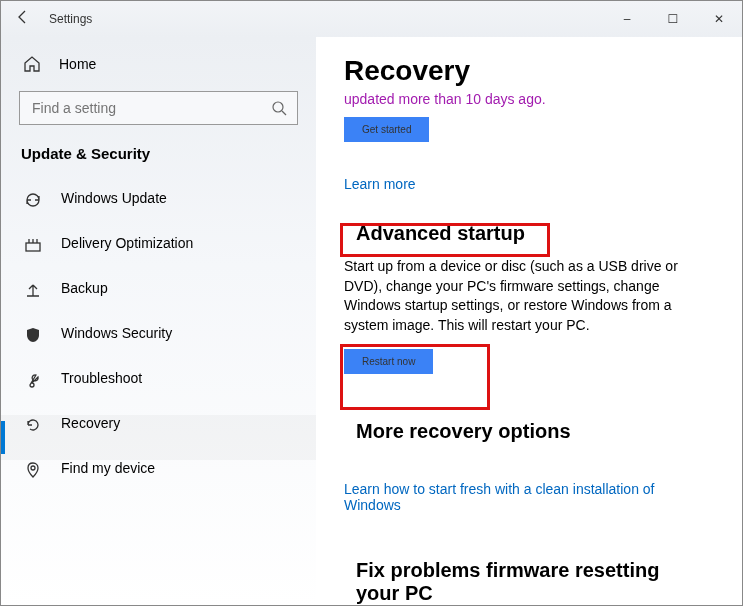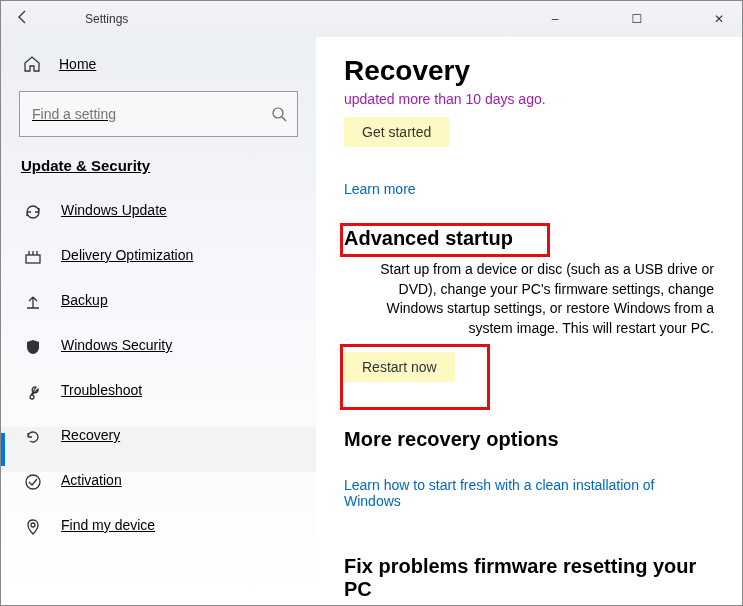--- a/index.html
+++ b/index.html
@@ -12,21 +12,20 @@
     width: 743px;
     height: 606px;
     overflow: hidden;
     border: 1px solid #888;
   }
   .titlebar {
     height: 36px;
     display: flex;
     align-items: center;
     background: linear-gradient(to bottom, #f2f4f7, #eceff3);
-    gap: 36px;
   }
   .titlebar .back {
     width: 44px;
     text-align: center;
     font-size: 16px;
     color: #333;
     cursor: pointer;
   }
   .titlebar .title {
     font-size: 12px;
@@ -45,33 +44,32 @@
   }
   .body {
     display: flex;
     height: 570px;
   }
   .sidebar {
     width: 315px;
     background: linear-gradient(to bottom, #eceff3 0%, #f5f7fa 40%, #ffffff 100%);
     padding: 10px 0 0 0;
     overflow: hidden;
-    text-decoration: underline;
   }
   .home {
     display: flex;
     align-items: center;
     padding: 8px 20px 8px 22px;
     cursor: pointer;
   }
   .home svg { margin-right: 18px; }
   .searchbox {
     margin: 10px 18px 18px 18px;
     border: 1px solid #999;
-    height: 46px;
+    height: 34px;
     display: flex;
     align-items: center;
     padding: 0 10px;
     background: #f7f8fa;
   }
   .searchbox input {
     border: none;
     outline: none;
     background: transparent;
     flex: 1;
@@ -121,44 +119,43 @@
     font-weight: 600;
     margin: 0 0 4px 0;
   }
   .faded-line {
     color: #a21caf;
     font-size: 14px;
     margin-bottom: 10px;
   }
   .graybtn {
     display: inline-block;
-    background: #fef9c3;
+    background: #3b82f6;
     color: #333;
     padding: 7px 18px;
-    font-size: 14px;
+    font-size: 10px;
     cursor: pointer;
     border: none;
   }
   .link {
     color: #0067c0;
     font-size: 14px;
     cursor: pointer;
     display: inline-block;
     margin-top: 12px;
   }
   h2 {
     font-size: 20px;
     font-weight: 600;
-    margin: 0;
+    margin: 12px;
   }
   .desc {
     font-size: 14px;
     line-height: 1.4;
     margin: 10px 0 0 0;
-    text-align: right;
   }
   .redbox {
     border: 3px solid #d11;
     position: absolute;
   }
   .red1 { left: 340px; top: 223px; width: 210px; height: 34px; }
   .red2 { left: 340px; top: 344px; width: 150px; height: 66px; }
   .section { margin-top: 30px; }
 </style>
 </head>
@@ -239,29 +236,20 @@
         <span class="icon">
             <svg width="18" height="18" viewBox="0 0 18 18">
               <path d="M4 9 A5 5 0 1 1 6 13 M4 9 L4 5 M4 9 L8 9" fill="none" stroke="#333" stroke-width="1.3"></path>
             </svg>
           </span>
         <span>Recovery</span>
       </div>
       <div class="navitem">
         <span class="icon">
             <svg width="18" height="18" viewBox="0 0 18 18">
-              <circle cx="9" cy="9" r="7" fill="none" stroke="#333" stroke-width="1.3"></circle>
-              <path d="M5 9 L8 12 L13 6" fill="none" stroke="#333" stroke-width="1.3"></path>
-            </svg>
-          </span>
-        <span>Activation</span>
-      </div>
-      <div class="navitem">
-        <span class="icon">
-            <svg width="18" height="18" viewBox="0 0 18 18">
               <path d="M9 2 C6 2 4 4 4 7 C4 11 9 16 9 16 C9 16 14 11 14 7 C14 4 12 2 9 2 Z" fill="none" stroke="#333" stroke-width="1.3"></path>
               <circle cx="9" cy="7" r="2" fill="none" stroke="#333" stroke-width="1.3"></circle>
             </svg>
           </span>
         <span>Find my device</span>
       </div>
     </div>
   </div>
 
   <div class="content">

